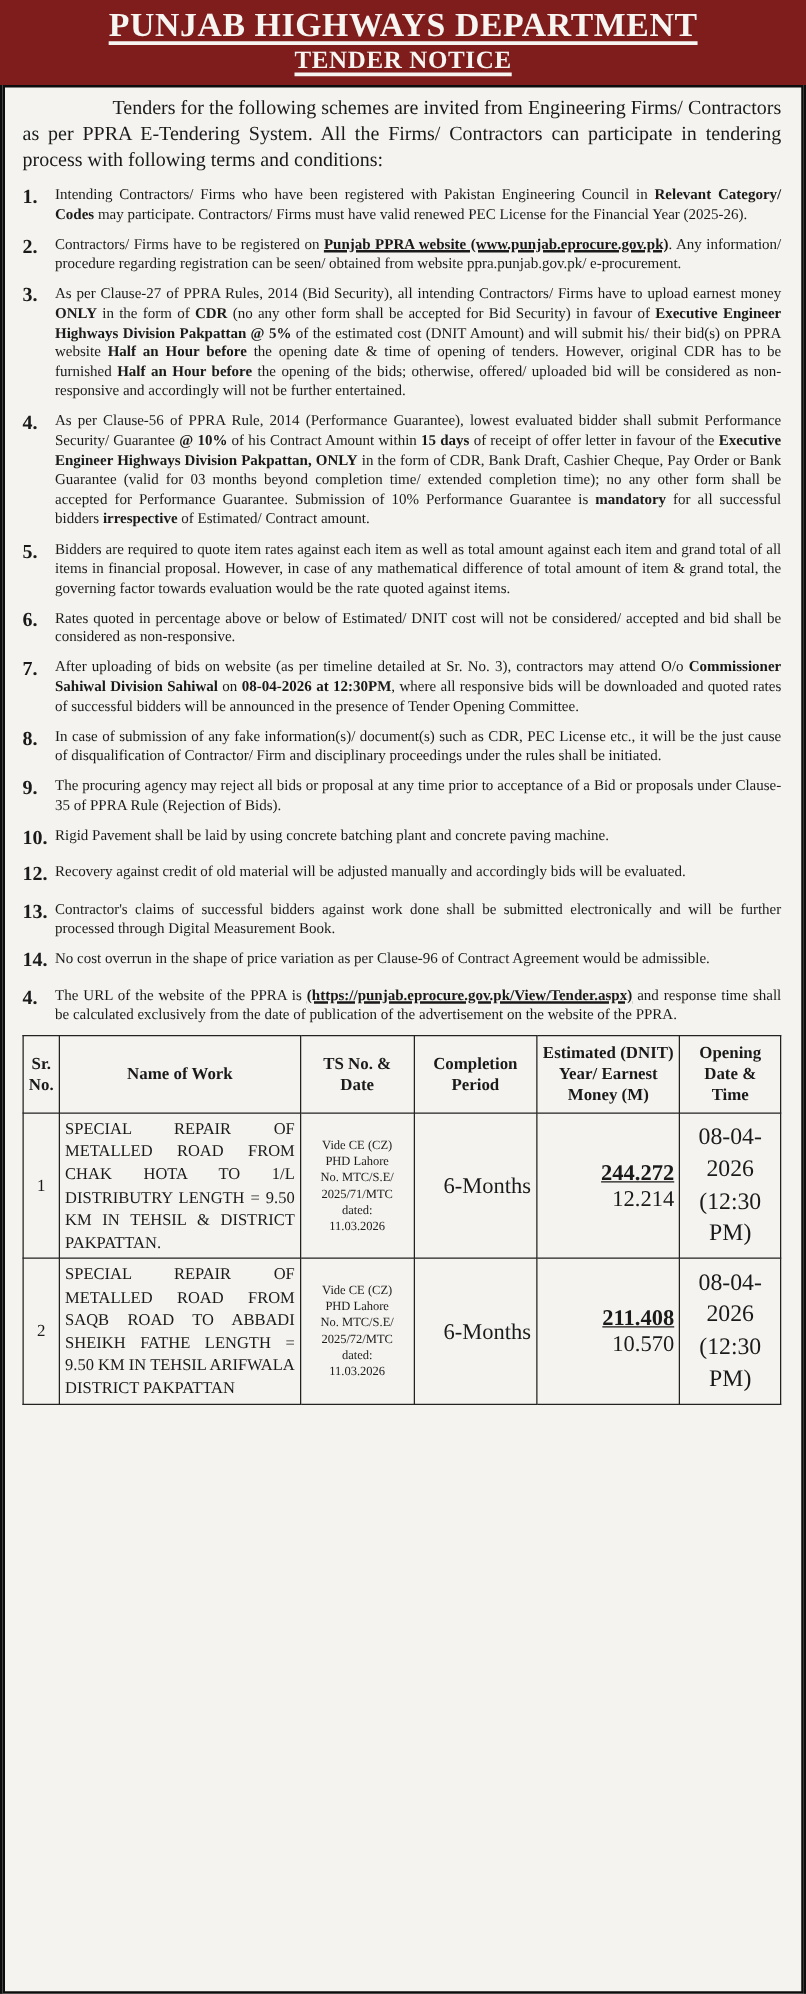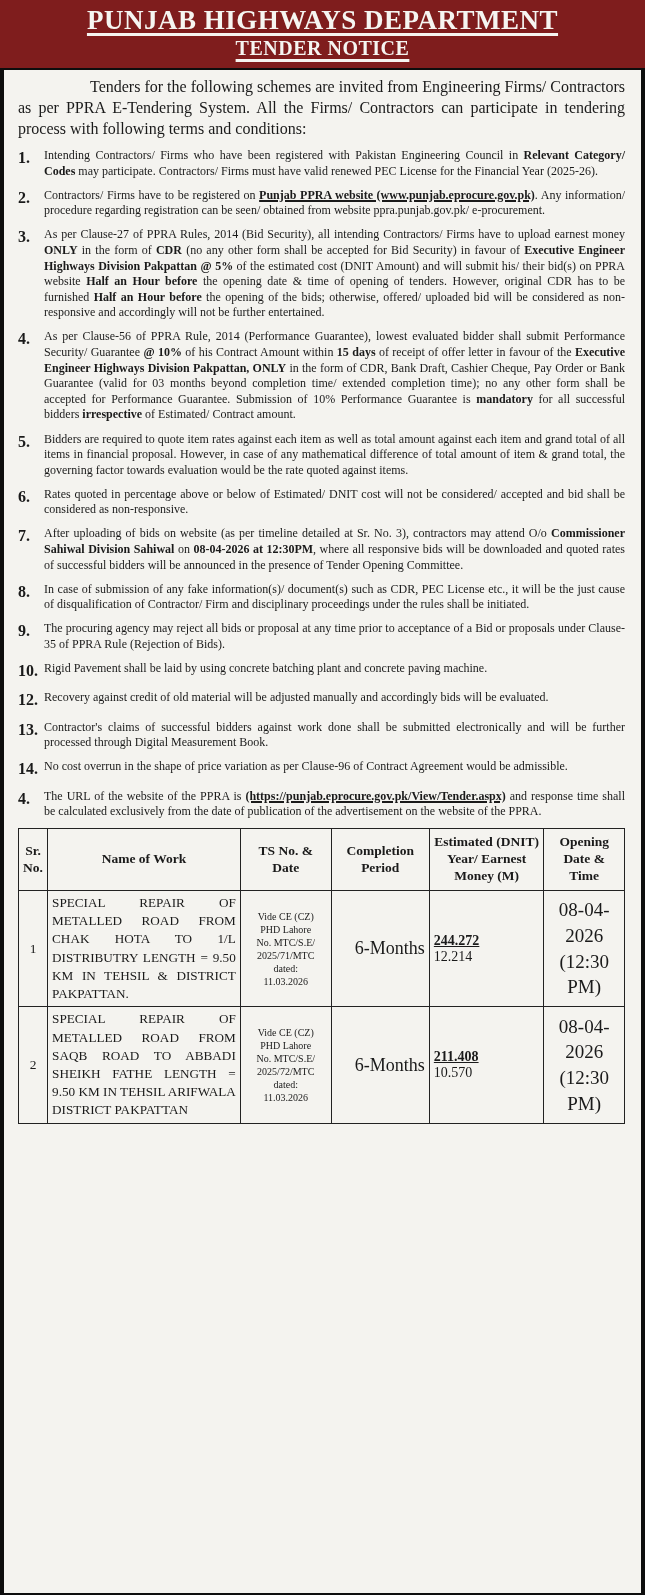--- a/index.html
+++ b/index.html
@@ -46,21 +46,21 @@
   }
   table.works th{
     font-size:13.5px; font-weight:700; text-align:center; line-height:1.25; padding:5px 3px;
   }
   td.c-sr{ font-size:13.5px; text-align:center; vertical-align:top; padding-top:6px; }
   td.c-work{
     font-size:13.2px; text-align:justify; line-height:1.38; vertical-align:top; padding:5px 6px;
   }
   td.c-ts{ font-size:10px; text-align:center; line-height:1.3; white-space:pre-line; vertical-align:top; padding-top:6px; }
   td.c-period{ font-size:18px; text-align:right; vertical-align:top; padding-top:6px; }
-  td.c-cost{ font-size:14px; text-align:left; vertical-align:top; padding-top:6px; }
+  td.c-cost{ font-size:18px; text-align:right; vertical-align:top; padding-top:6px; }
   td.c-cost .amount{ font-weight:700; text-decoration:underline; display:block; }
   td.c-cost .earnest{ display:block; }
   td.c-open{ font-size:19px; font-weight:400; text-align:center; white-space:pre-line; vertical-align:top; padding-top:6px; line-height:1.35; }
 </style>
 </head>
 <body>
 
 <div class="page">
 
   <div class="masthead">

